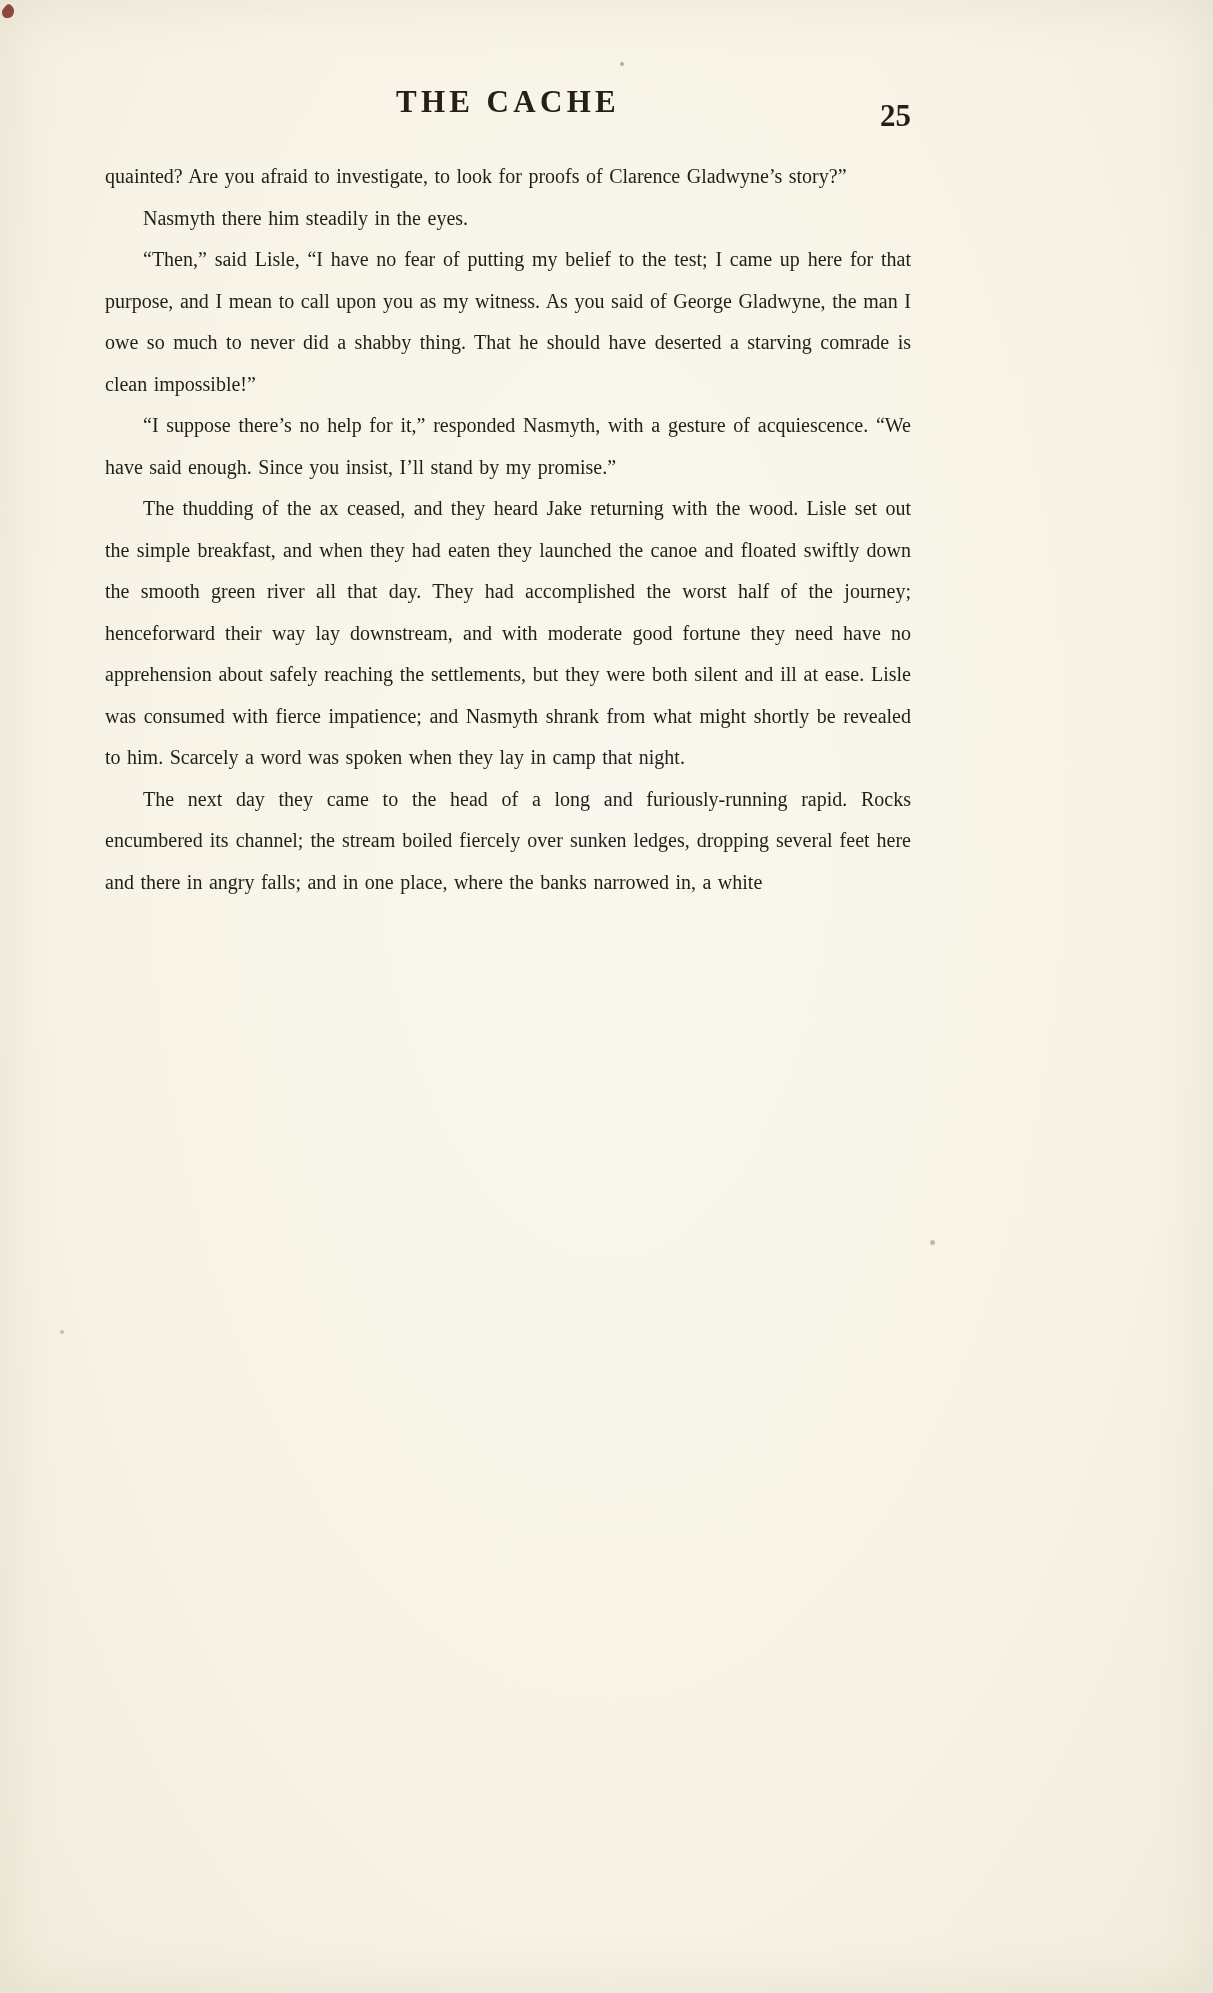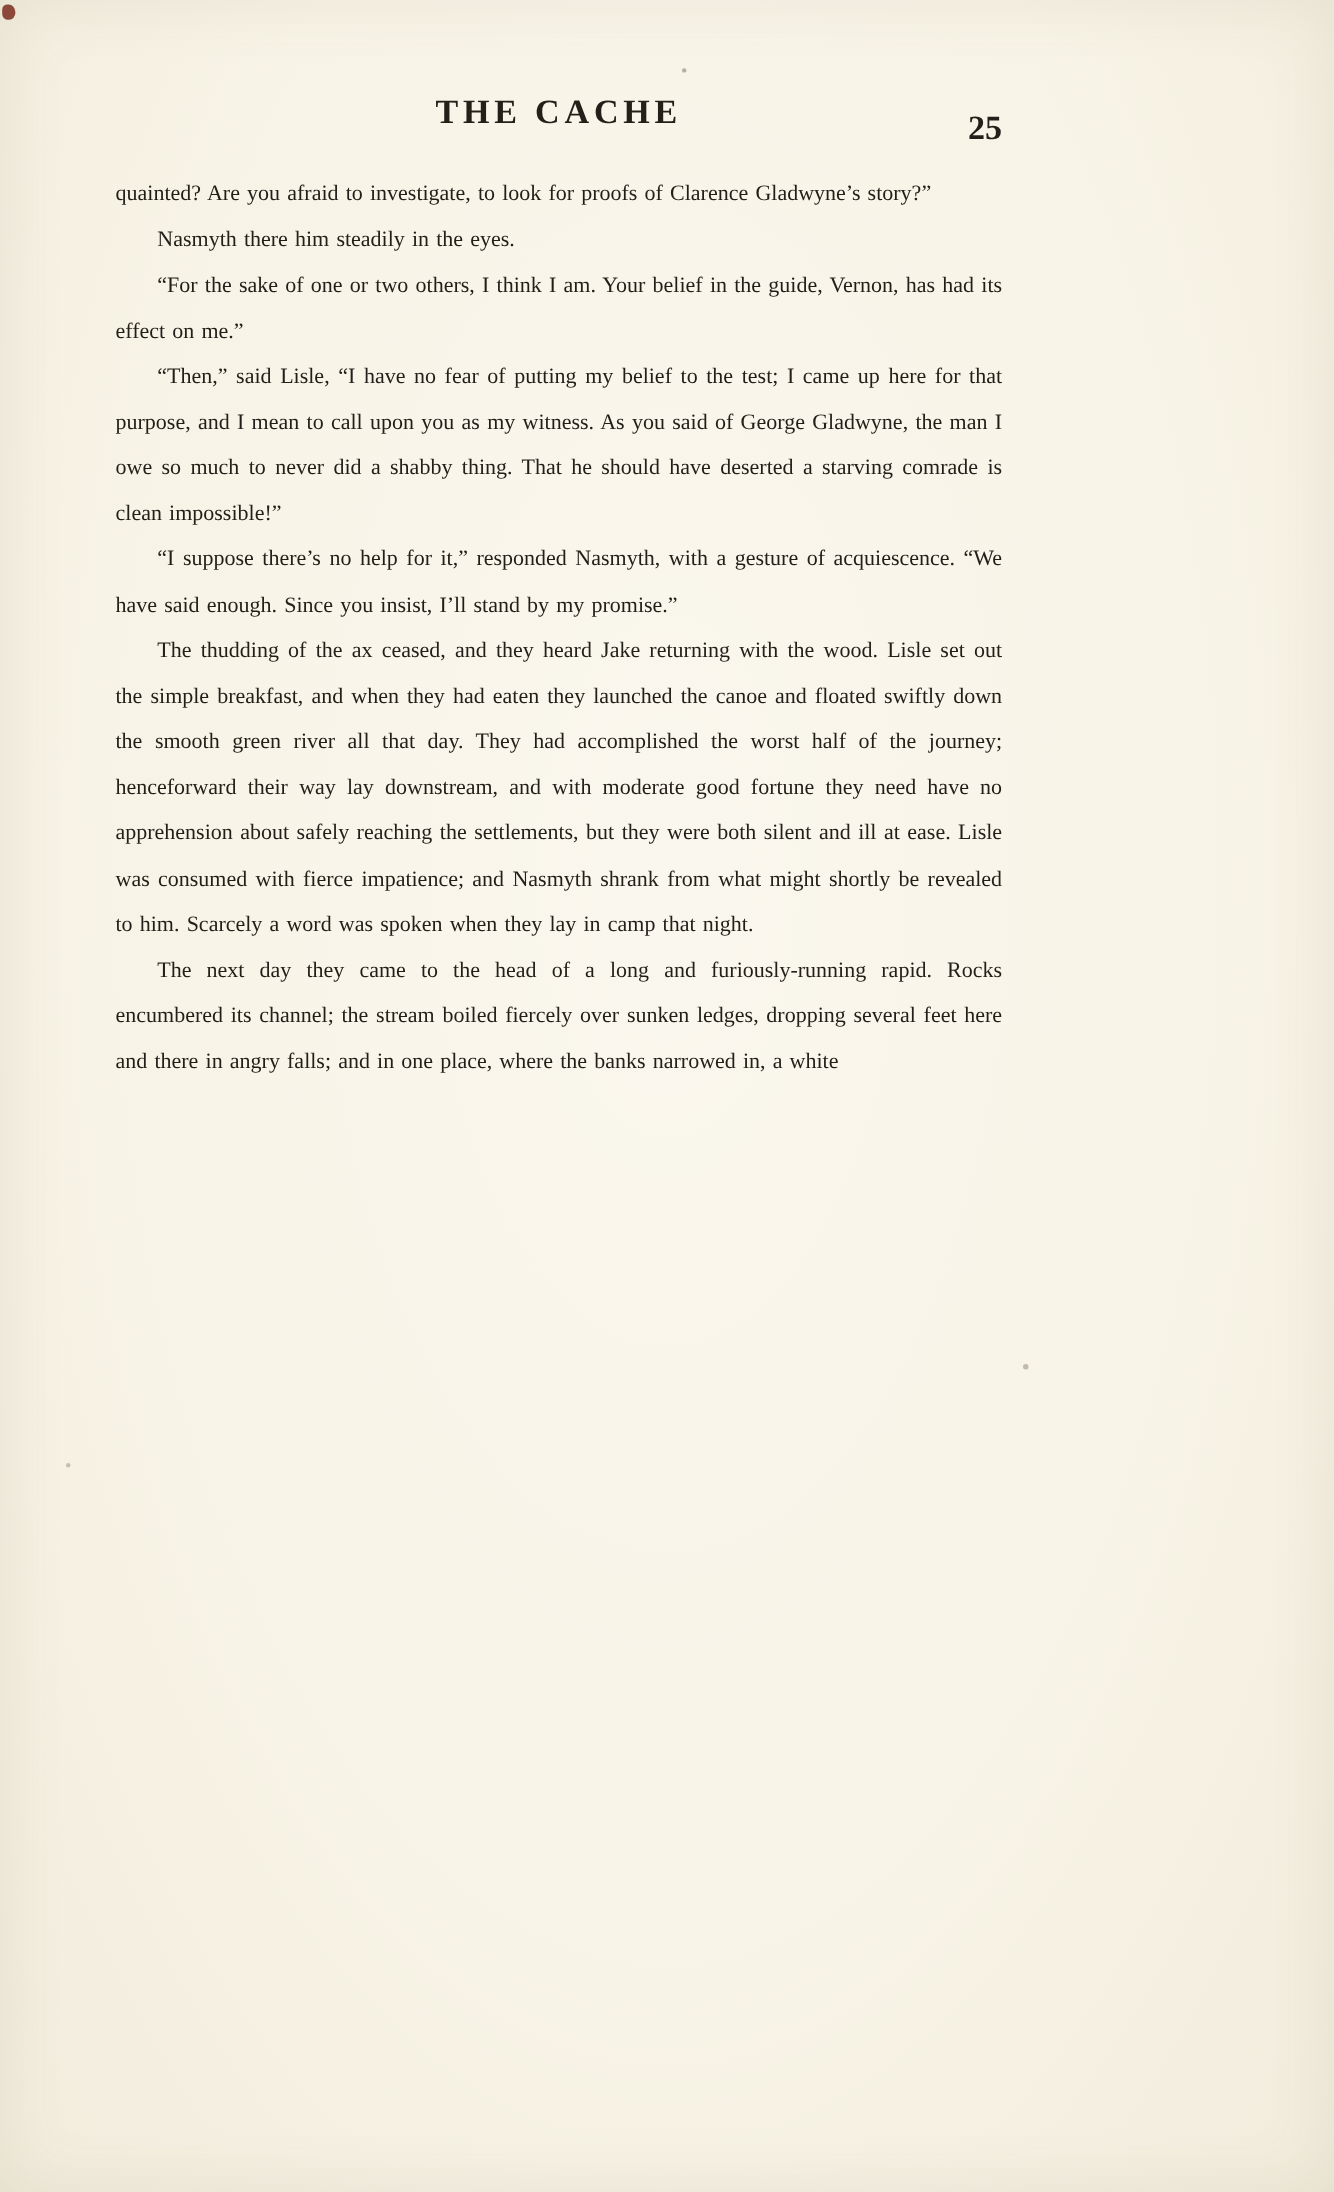--- a/index.html
+++ b/index.html
@@ -14,20 +14,21 @@
     position: relative;
     width: 1213px;
     height: 1993px;
     margin: 0 auto;
     background: #f8f4e9;
     background-image: radial-gradient(ellipse at 50% 40%, #faf7ee 0%, #f7f3e6 60%, #f1ecdc 100%);
     box-shadow: inset 0 0 60px rgba(120,105,70,0.10);
     box-sizing: border-box;
     color: #211d18;
     overflow: hidden;
+    border-radius: 20px;
   }
   .text-block {
     position: absolute;
     left: 105px;
     top: 84px;
     width: 806px;
   }
   .running-head {
     position: relative;
     height: 44px;
@@ -117,21 +118,20 @@
   <div class="text-block">
 
     <div class="running-head">
       <span class="title">THE CACHE</span>
       <span class="folio">25</span>
     </div>
 
     <div class="body-text">
       <p class="cont">quainted?  Are you afraid to investigate, to look for proofs of Clarence Gladwyne’s story?”</p>
       <p class="indent">Nasmyth there him steadily in the eyes.</p>
-      <p class="indent">“For the sake of one or two others, I think I am. Your belief in the guide, Vernon, has had its effect on me.”</p>
       <p class="indent">“Then,” said Lisle, “I have no fear of putting my belief to the test; I came up here for that purpose, and I mean to call upon you as my witness.  As you said of George Gladwyne, the man I owe so much to never did a shabby thing.  That he should have deserted a starving comrade is clean impossible!”</p>
       <p class="indent">“I suppose there’s no help for it,” responded Nasmyth, with a gesture of acquiescence.  “We have said enough.  Since you insist, I’ll stand by my promise.”</p>
       <p class="indent">The thudding of the ax ceased, and they heard Jake returning with the wood.  Lisle set out the simple breakfast, and when they had eaten they launched the canoe and floated swiftly down the smooth green river all that day.  They had accomplished the worst half of the journey; henceforward their way lay downstream, and with moderate good fortune they need have no apprehension about safely reaching the settlements, but they were both silent and ill at ease.  Lisle was consumed with fierce impatience; and Nasmyth shrank from what might shortly be revealed to him.  Scarcely a word was spoken when they lay in camp that night.</p>
       <p class="indent">The next day they came to the head of a long and furiously-running rapid.  Rocks encumbered its channel; the stream boiled fiercely over sunken ledges, dropping several feet here and there in angry falls; and in one place, where the banks narrowed in, a white</p>
     </div>
 
   </div>
 
 </div>
 

